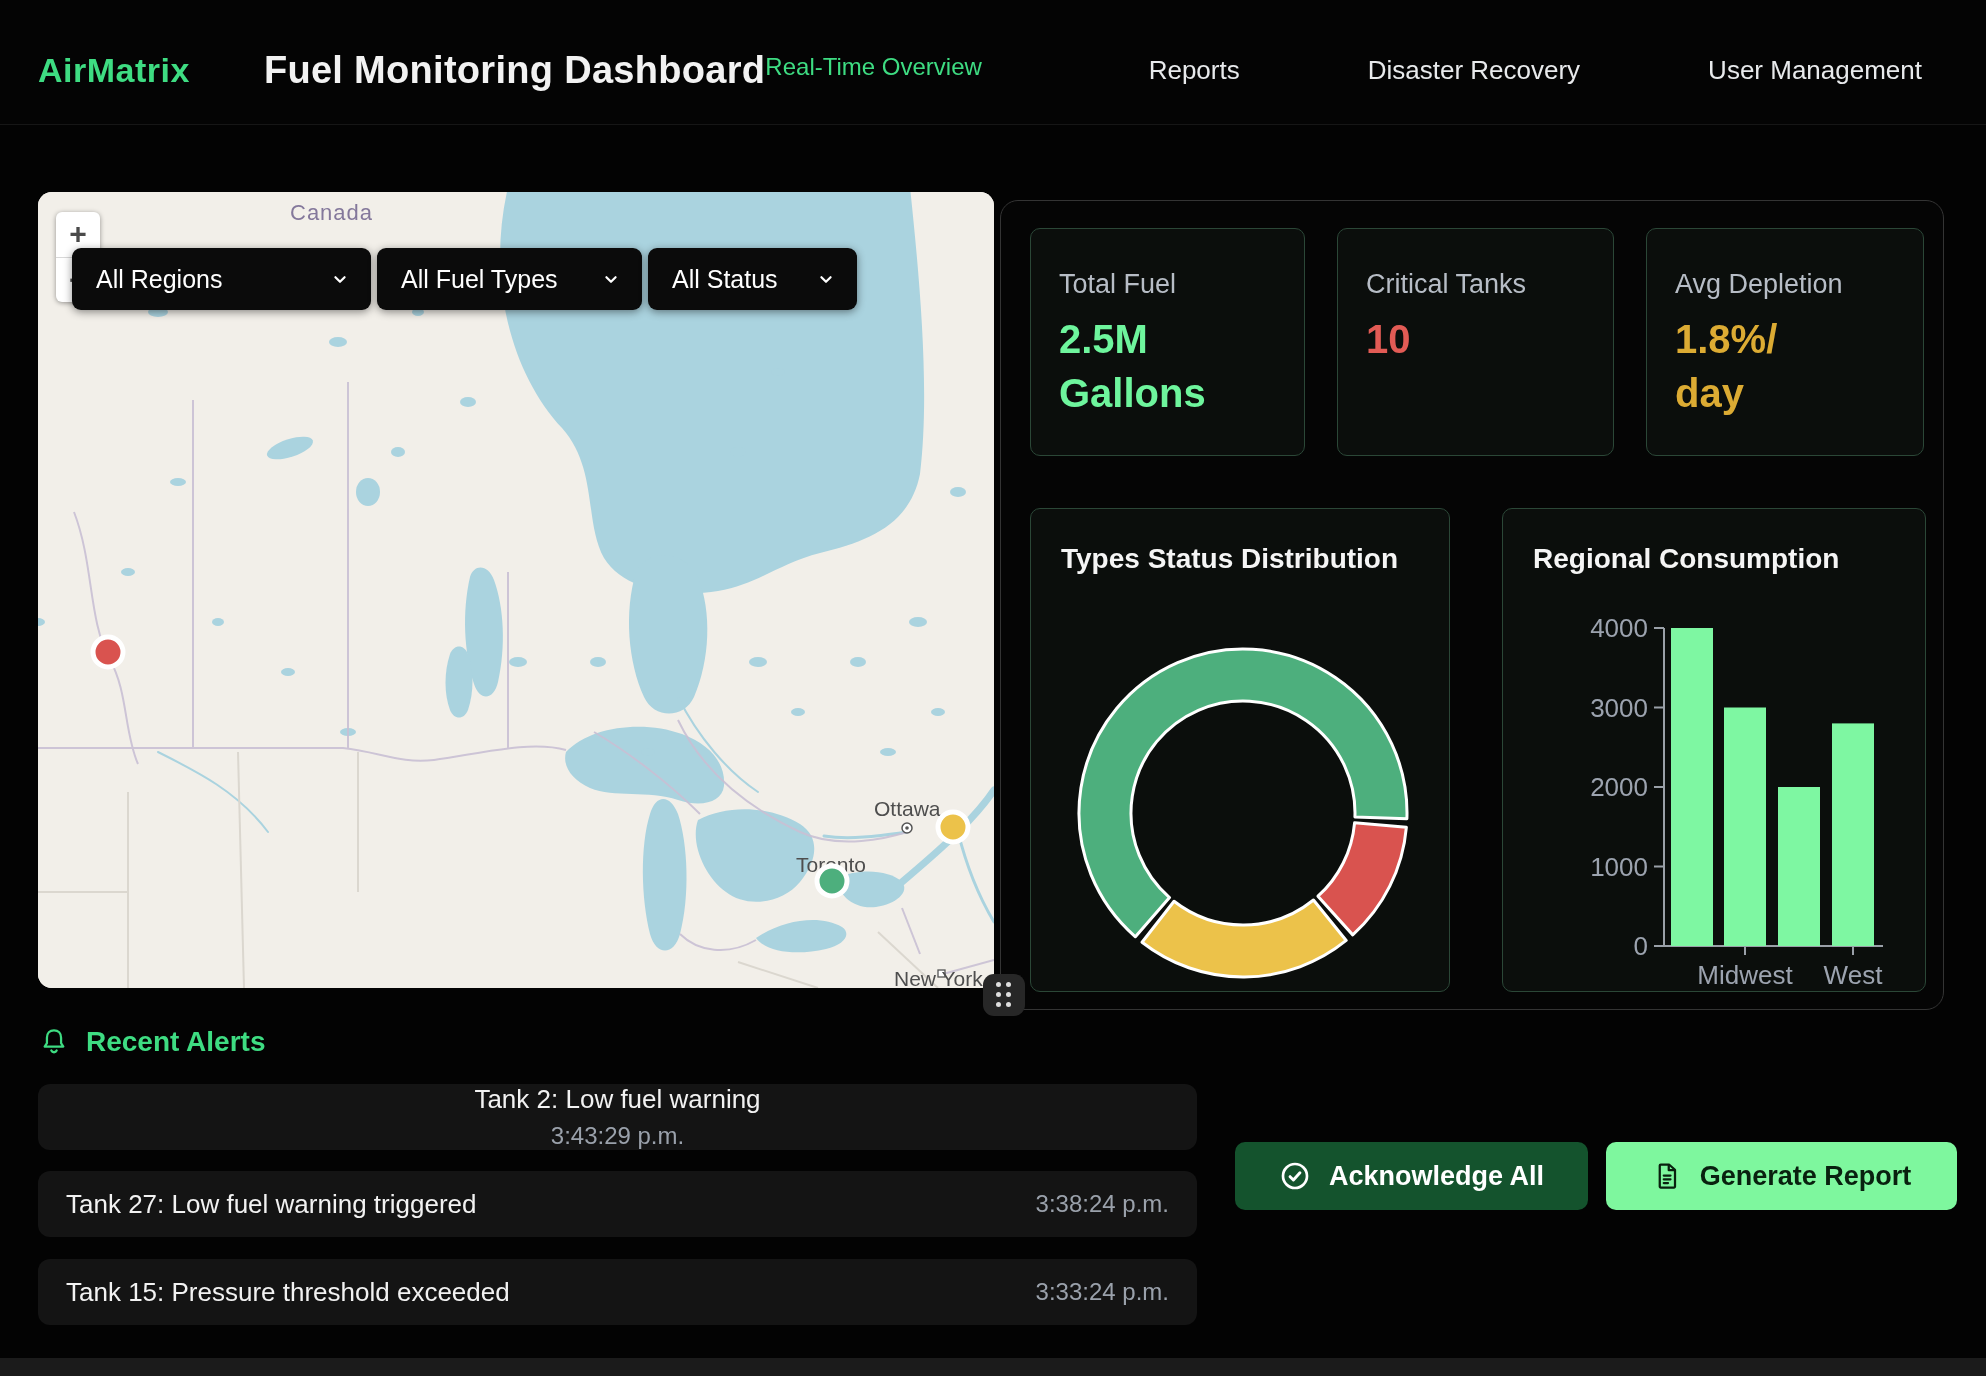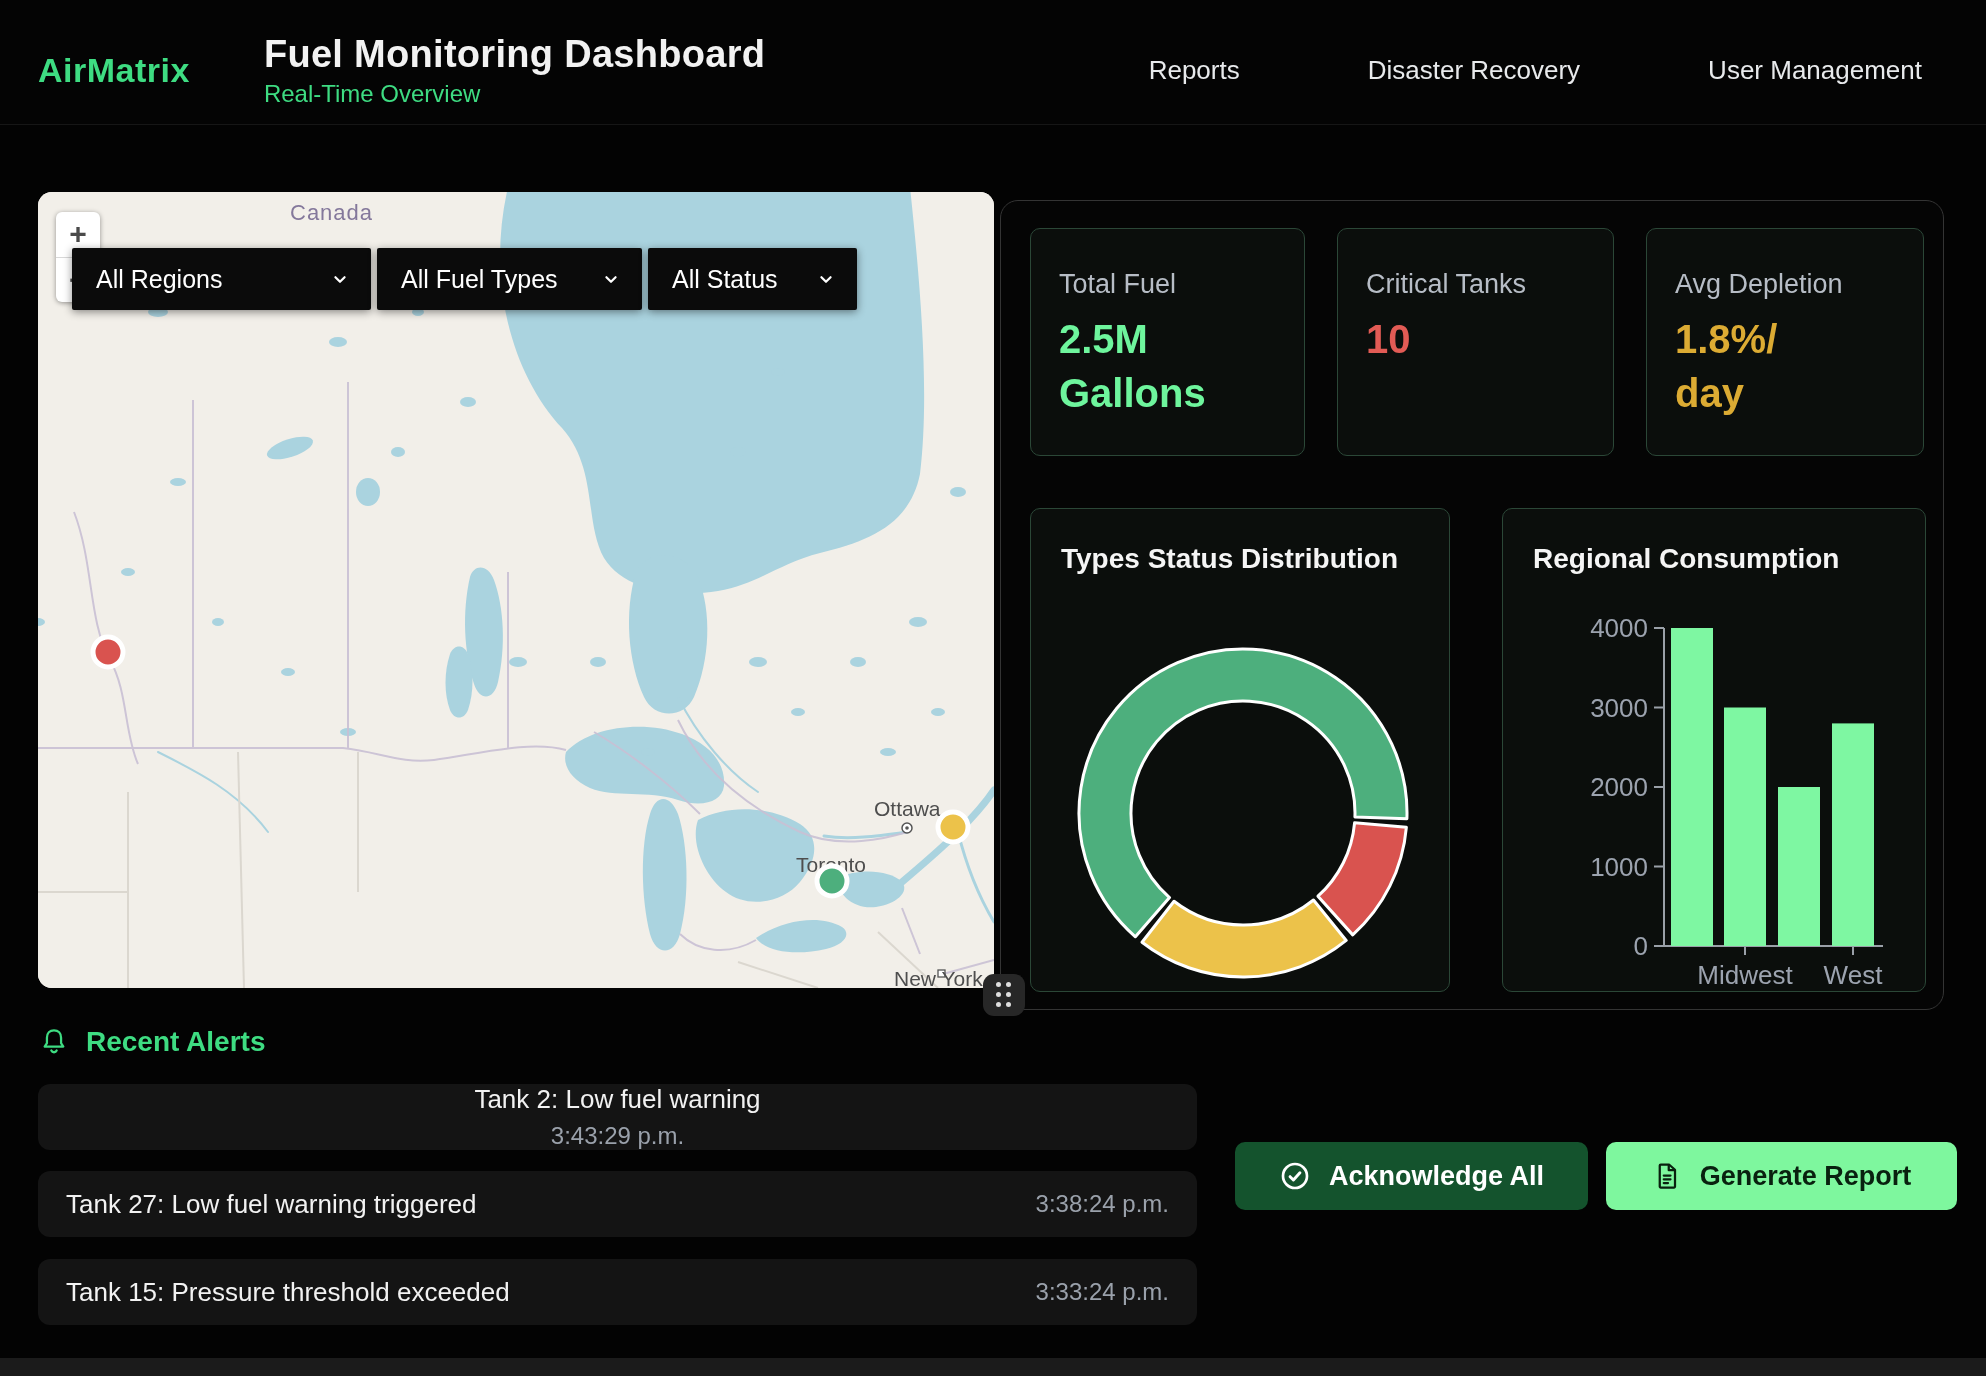--- a/index.html
+++ b/index.html
@@ -5,38 +5,38 @@
   * { margin:0; padding:0; box-sizing:border-box; }
   html,body { width:1986px; height:1376px; background:#000; overflow:hidden;
               font-family:"Liberation Sans", sans-serif; }
   .page { position:relative; width:1986px; height:1376px; background:#030303; }
 
   
   .header { position:absolute; left:0; top:0; width:1986px; height:125px;
             background:#040404; border-bottom:1px solid #161616;
             display:flex; align-items:center; padding:16px 64px 0 38px; }
   .brand { font-size:34px; font-weight:700; color:#3edc82; margin-right:74px; letter-spacing:.5px; }
-  .title-block { display:flex; flex-direction:column; }
+  .title-block { display:flex; flex-direction:row; }
   .page-title { font-size:38px; font-weight:700; color:#f2f2f2; letter-spacing:.3px; }
   .page-subtitle { font-size:24px; font-weight:500; color:#3edc82; margin-top:4px; }
   .nav { margin-left:auto; display:flex; gap:128px; }
   .nav-item { font-size:26px; color:#e8eaec; cursor:pointer; }
 
   
   .map { position:absolute; left:38px; top:192px; width:956px; height:796px;
          border-radius:14px; background:#f2efe9; overflow:hidden; }
   .map svg.geo { position:absolute; left:0; top:0; }
   .zoomctl { position:absolute; left:18px; top:20px; width:44px; height:90px;
              background:#fff; border-radius:6px; box-shadow:0 1px 5px rgba(0,0,0,.4);
              display:flex; flex-direction:column; z-index:1; }
   .zoomctl .zbtn { flex:1; display:flex; align-items:center; justify-content:center;
                    font-size:30px; font-weight:700; color:#4a4a4a; cursor:pointer; }
   .zoomctl .zbtn:first-child { border-bottom:1px solid #d8d8d8; }
   .filters { position:absolute; left:34px; top:56px; display:flex; gap:6px; z-index:2; }
-  .dropdown { height:62px; background:#0b0b0b; border-radius:2px; color:#fff;
+  .dropdown { height:62px; background:#0b0b0b; border-radius:9px; color:#fff;
               display:flex; align-items:center; padding:0 20px 0 24px;
               font-size:25px; cursor:pointer; box-shadow:0 2px 8px rgba(0,0,0,.45); }
   .dropdown .dd-label { flex:1; }
   .dd-regions { width:299px; } .dd-fuel { width:265px; } .dd-status { width:209px; }
   .chev { width:22px; height:22px; margin-left:14px; flex:none; }
 
   
   .panel { position:absolute; left:1000px; top:200px; width:944px; height:810px;
            border:1px solid #343434; border-radius:18px; background:#050505; }
   .card { position:absolute; background:#0b0e0c; border:1px solid #2b4737; border-radius:10px; }

